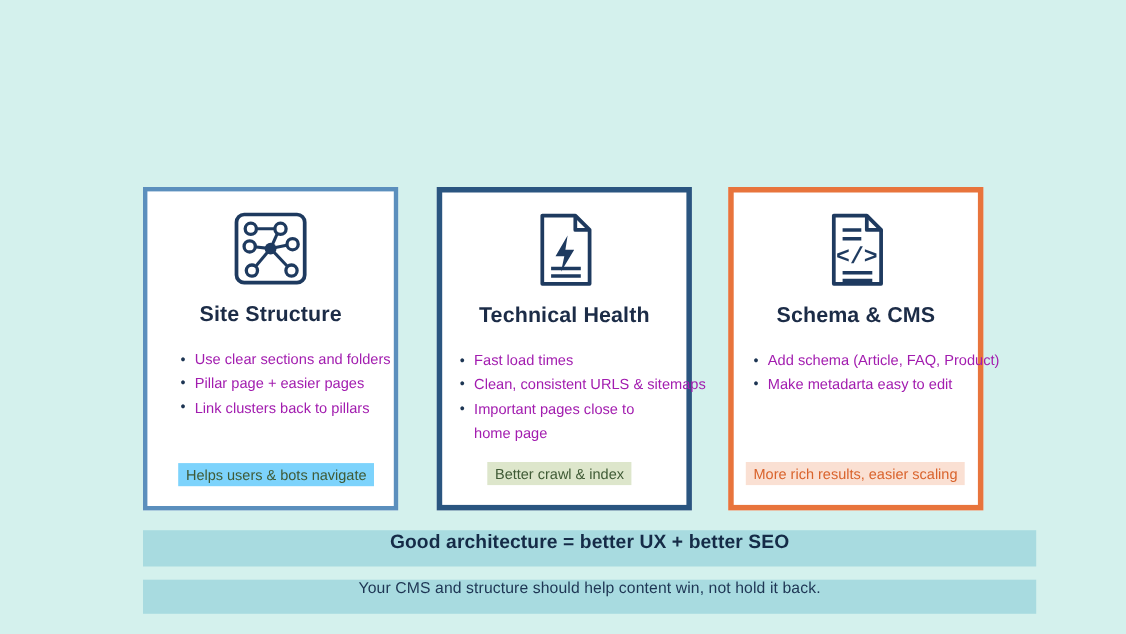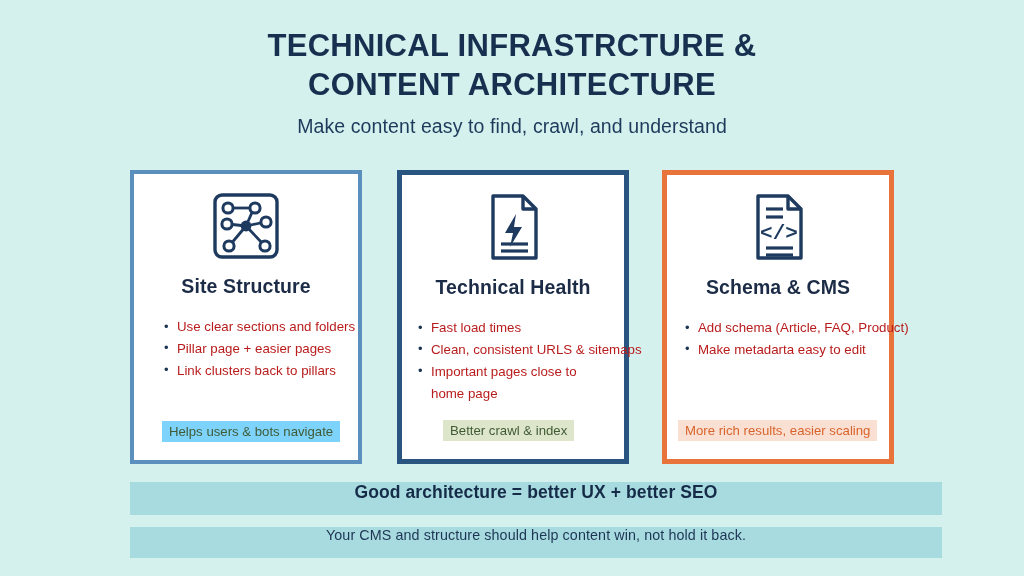--- a/index.html
+++ b/index.html
@@ -77,21 +77,21 @@
   }
 
   .bullets {
     position:absolute;
     top:142px;
     list-style:none;
   }
   .bullets li {
     position:relative;
     font-size:13.3px;
-    color:#b91c1c;
+    color:#a21caf;
     line-height:1.65;
     padding-left:13px;
     white-space:nowrap;
   }
   .bullets li::before {
     content:"\2022";
     position:absolute;
     left:0; top:-0.5px;
     font-size:13px;
     color:#1d3553;
@@ -132,27 +132,20 @@
     font-size:14.3px; font-weight:400; color:#1d3553; letter-spacing:0.1px;
   }
 
   svg { display:block; }
 </style>
 </head>
 <body>
 
 <div class="slide">
 
-  <div class="header">
-    <h1 class="title">
-      <span class="line">TECHNICAL INFRASTRCTURE &amp;</span>
-      <span class="line">CONTENT ARCHITECTURE</span>
-    </h1>
-    <div class="subtitle">Make content easy to find, crawl, and understand</div>
-  </div>
 
   <div class="cards">
 
     <div class="card c1">
       <div class="card-inner">
         <div class="icon-wrap">
           <svg width="74" height="70" viewBox="0 0 74 70" aria-hidden="true">
             <rect x="6" y="3" width="62" height="62" rx="7" ry="7" fill="none" stroke="#1e3a5f" stroke-width="3.4"></rect>
             <g stroke="#1e3a5f" stroke-width="2.8" fill="none">
               <line x1="19" y1="16" x2="45" y2="16"></line>

